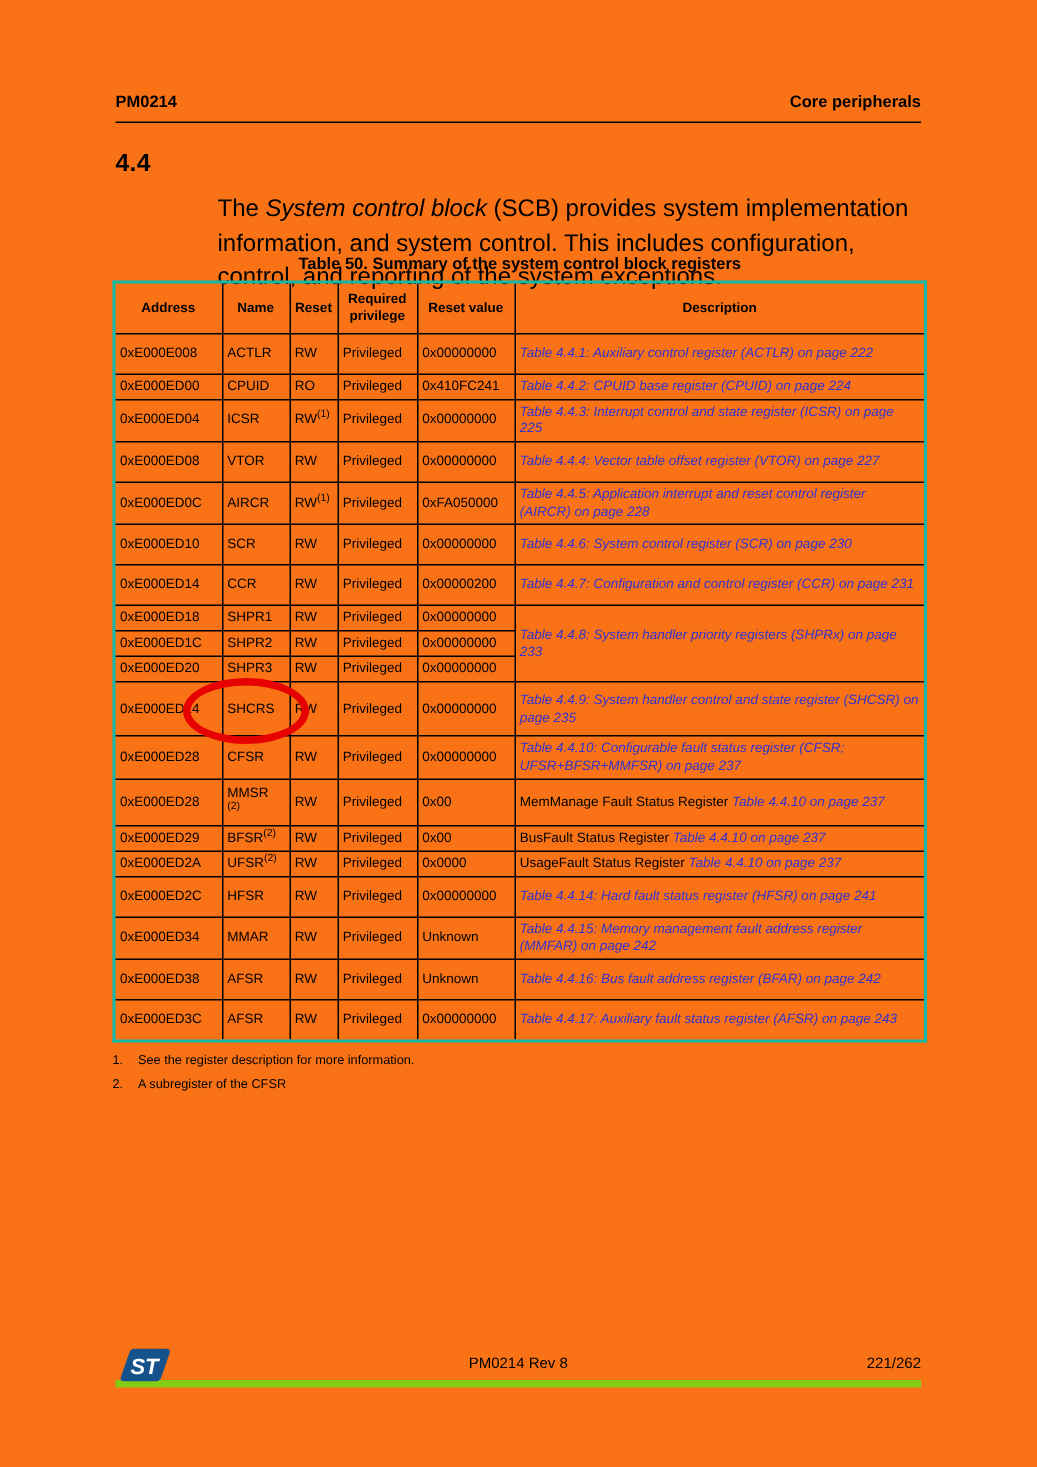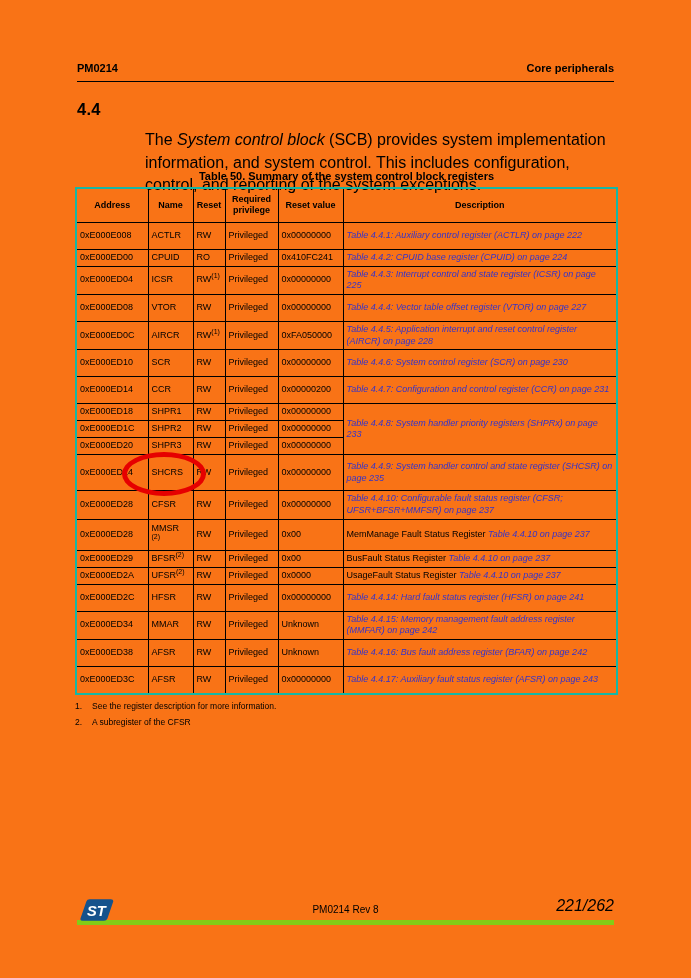--- a/index.html
+++ b/index.html
@@ -77,21 +77,21 @@
   .doc-footer {
     position: absolute; top: 893px; left: 77px; width: 537px; height: 32px;
     border-bottom: 5px solid #84cc16;
   }
   .footer-logo { position: absolute; left: 3px; top: 5px; width: 34px; height: 24px; }
   .footer-center {
     position: absolute; left: 0; right: 0; bottom: 5px;
     text-align: center; font-size: 10px;
   }
   .footer-right {
-    position: absolute; right: 0; bottom: 5px; font-size: 16px; font-style: italic;
+    position: absolute; right: 0; bottom: 5px; font-size: 10px;
   }
 </style>
 </head>
 <body>
 
 <div class="page">
 
   <div class="doc-header">
     <span>PM0214</span>
     <span>Core peripherals</span>

